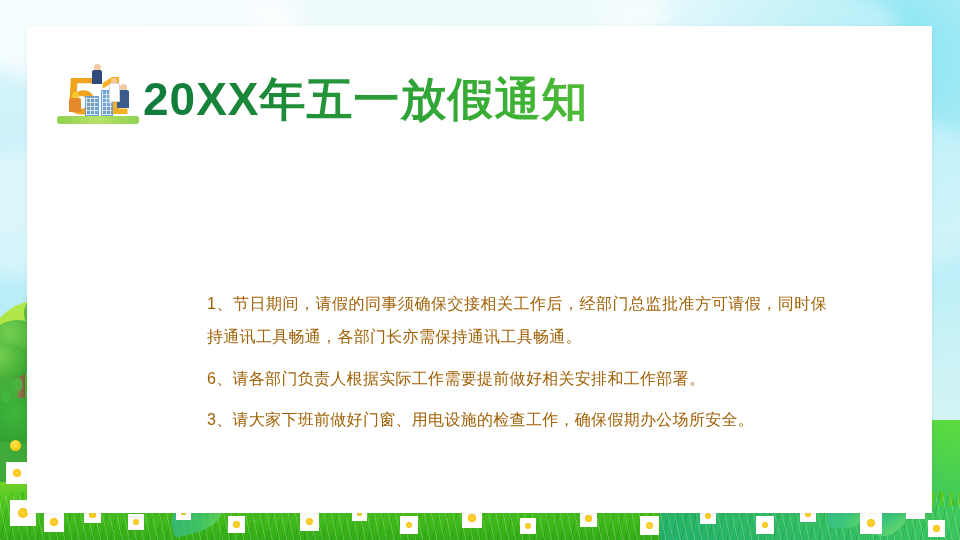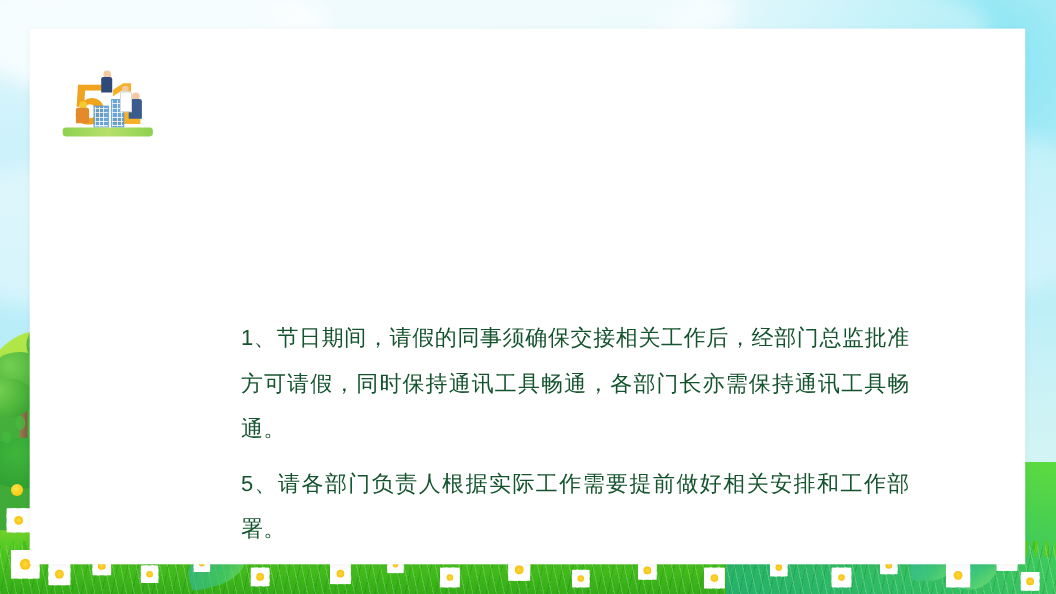--- a/index.html
+++ b/index.html
@@ -234,25 +234,25 @@
     background-clip: text;
     color: transparent;
     -webkit-text-fill-color: transparent;
   }
   .body-list {
     position: absolute;
     left: 180px; top: 262px;
     width: 620px;
   }
   .body-item {
-    font-size: 20px;
-    color: #14532d;
+    font-size: 16px;
+    color: #a16207;
     line-height: 2.05;
     letter-spacing: .3px;
-    margin: 0 0 9px 12px;
+    margin: 0 0 9px 0;
     text-align: justify;
   }
 </style>
 </head>
 <body>
 
 <div id="slide">
 
   <div class="sky-tint"></div>
   <div class="cloud c1"></div>
@@ -414,22 +414,24 @@
           <div class="body" style="left:0;top:6px;width:12px;height:18px;background:#3b5b8c;"></div>
         </div>
         <div class="fig" style="left:54px;top:16px;width:10px;height:22px;">
           <div class="head" style="left:2px;top:0;width:6px;height:6px;background:#f2c9a0;"></div>
           <div class="body" style="left:0;top:5px;width:9px;height:17px;background:#ffffff;border:1px solid #d8d8d8;"></div>
         </div>
 
         <div class="ground"></div>
       </div>
 
+      <div class="main-title">20XX年五一放假通知</div>
     </div>
 
 
     <div class="body-list">
       <p class="body-item">1、节日期间，请假的同事须确保交接相关工作后，经部门总监批准方可请假，同时保持通讯工具畅通，各部门长亦需保持通讯工具畅通。</p>
-      <p class="body-item">5、请各部门负责人根据实际工作需要提前做好相关安排和工作部署。</p>
+      <p class="body-item">6、请各部门负责人根据实际工作需要提前做好相关安排和工作部署。</p>
+      <p class="body-item">3、请大家下班前做好门窗、用电设施的检查工作，确保假期办公场所安全。</p>
     </div>
 
   </div>
 </div>
 
 </body></html>

